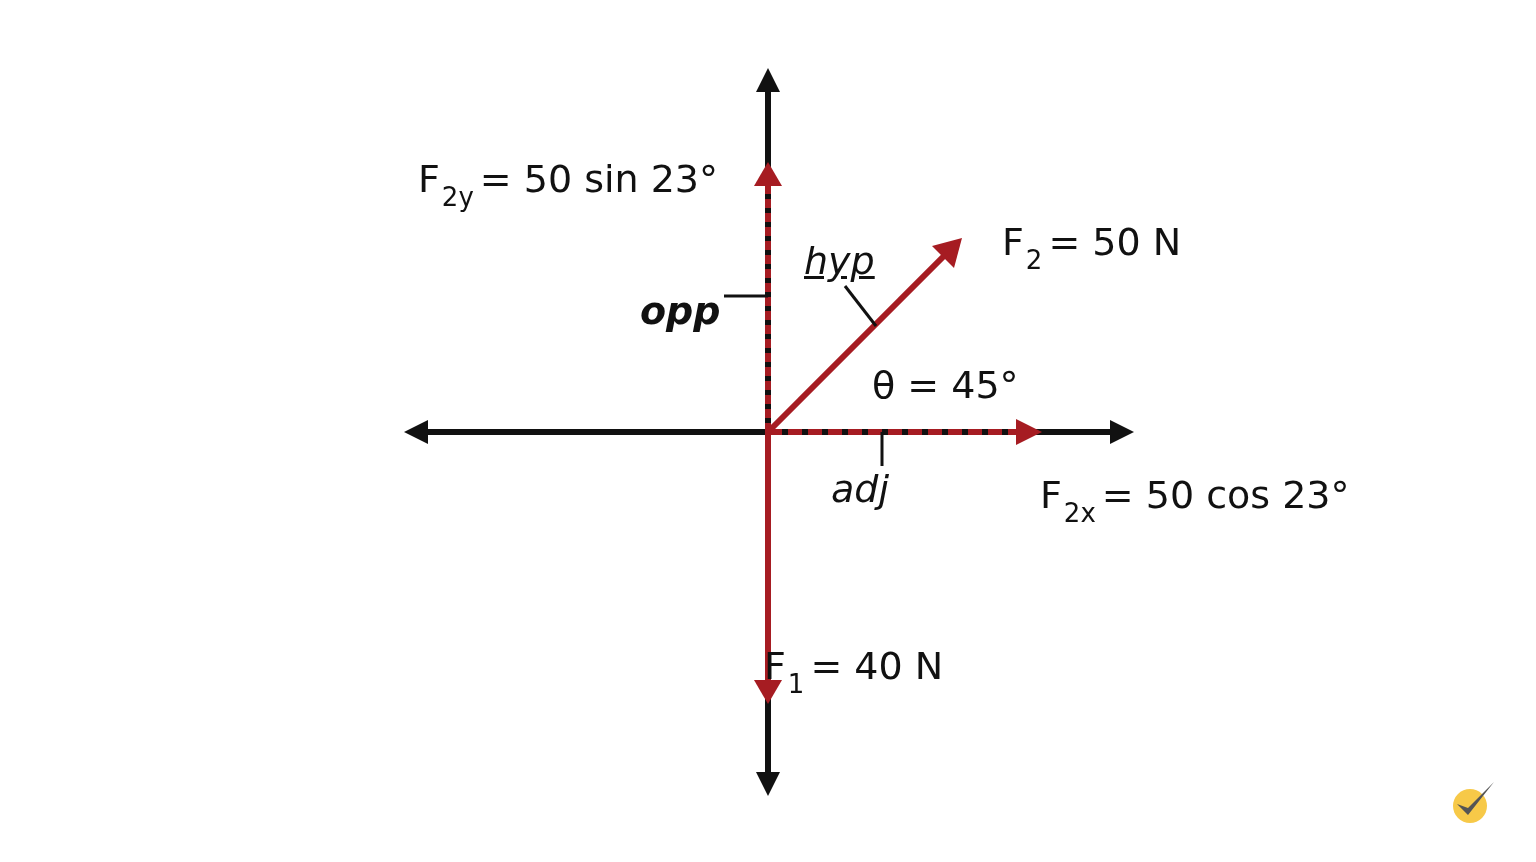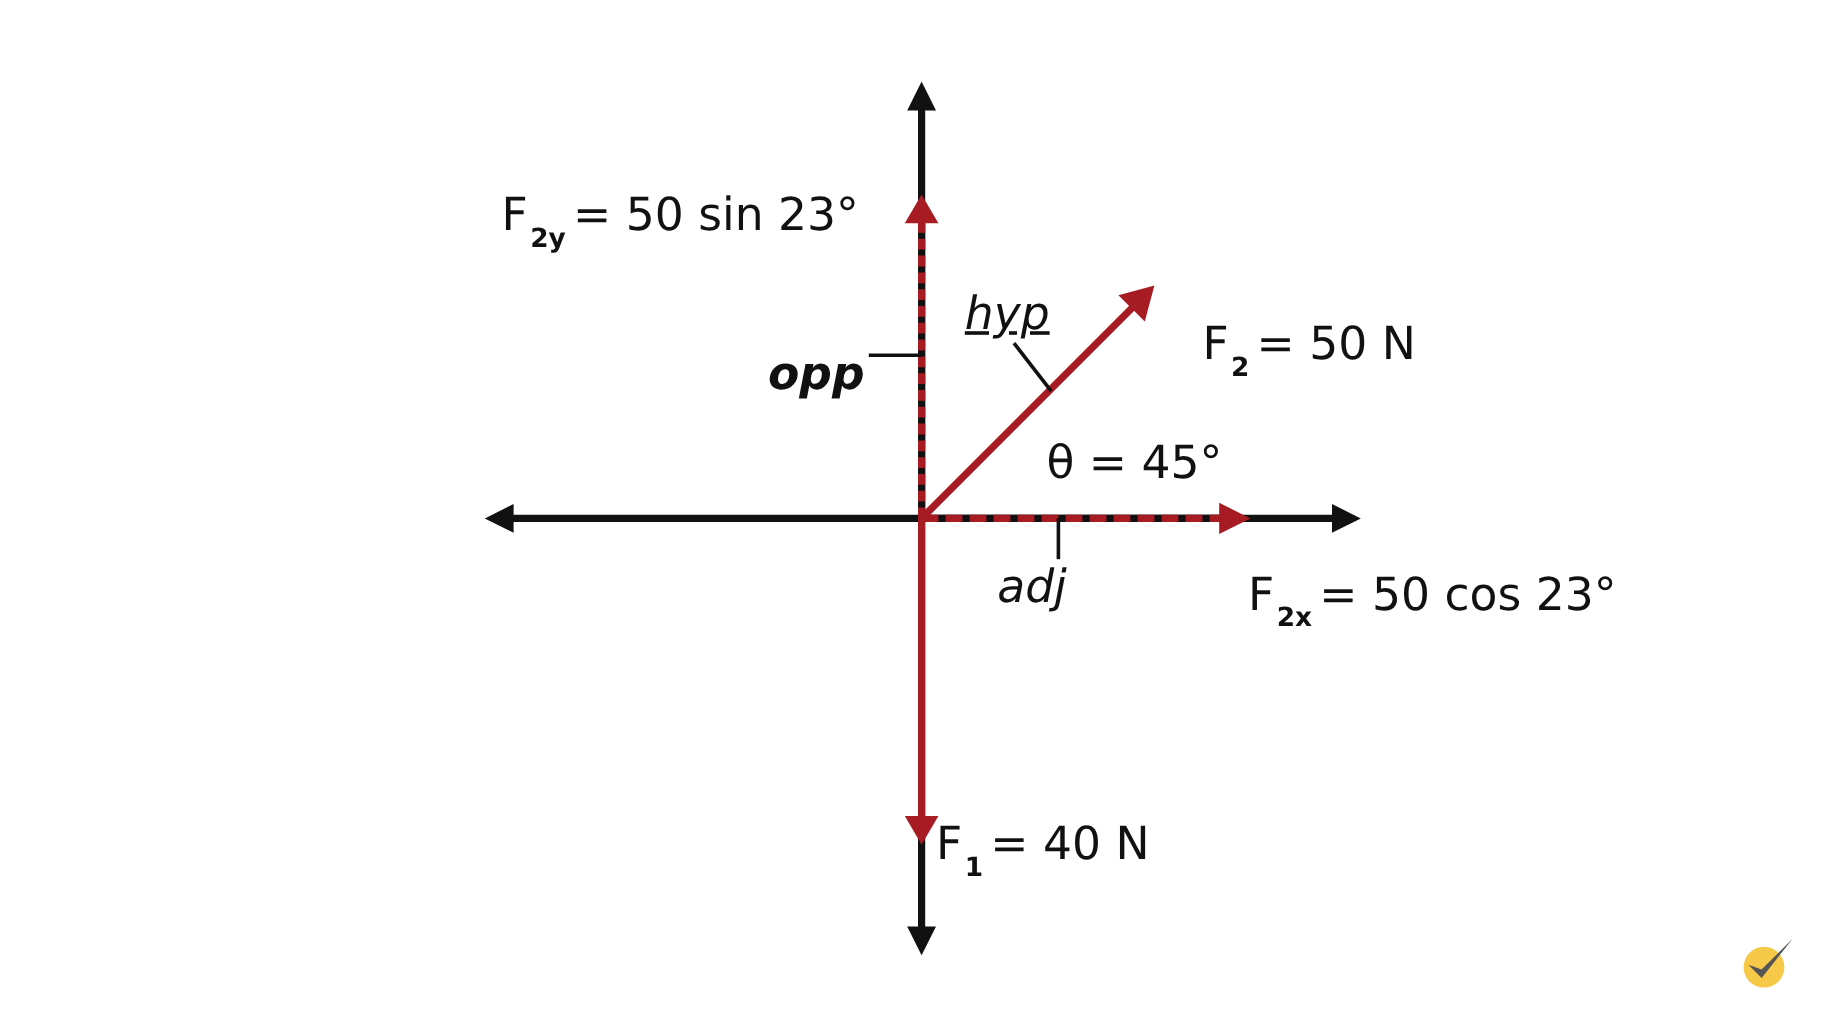--- a/index.html
+++ b/index.html
@@ -1,20 +1,20 @@
 <!DOCTYPE html>
 <html><head>
   <meta charset="utf-8">
   <style>
     html, body { margin: 0; padding: 0; background: #ffffff; }
     body { width: 1536px; height: 862px; position: relative; overflow: hidden;
            font-family: "DejaVu Sans", "Liberation Sans", sans-serif; color: #111; }
     #diagram { position: absolute; left: 0; top: 0; }
     .lbl { position: absolute; font-size: 38px; white-space: nowrap; line-height: 1; color: #111; }
-    .lbl sub { font-size: 22px; vertical-align: -14px; margin: 0 6px 0 2px; font-weight: bold; }
+    .lbl sub { font-size: 26px; vertical-align: -14px; margin: 0 6px 0 2px; }
     .it { font-style: italic; }
     #badge { position: absolute; left: 1448px; top: 778px; width: 50px; height: 50px; }
   </style>
 </head>
 <body>
 
 <svg id="diagram" width="1536" height="862" viewBox="0 0 1536 862" xmlns="http://www.w3.org/2000/svg">
 
   <g stroke="#111" stroke-width="6" fill="#111">
     <line x1="424" y1="432" x2="1112" y2="432"></line>
@@ -51,29 +51,29 @@
     <line x1="724" y1="296" x2="768" y2="296"></line>
     <line x1="845" y1="286" x2="876" y2="326"></line>
     <line x1="882" y1="432" x2="882" y2="466"></line>
   </g>
 </svg>
 
 <div class="lbl" style="left:418px; top:160px;">
   <span>F</span><sub>2y</sub><span>= 50 sin 23°</span>
 </div>
 
-<div class="lbl" style="left:1002px; top:223px;margin-top:44px;">
+<div class="lbl" style="left:1002px; top:223px;">
   <span>F</span><sub>2</sub><span>= 50 N</span>
 </div>
 
 <div class="lbl" style="left:1040px; top:476px;">
   <span>F</span><sub>2x</sub><span>= 50 cos 23°</span>
 </div>
 
-<div class="lbl" style="left:780px; top:647px;margin-top:37px;">
+<div class="lbl" style="left:764px; top:647px;">
   <span>F</span><sub>1</sub><span>= 40 N</span>
 </div>
 
 <div class="lbl" style="left:872px; top:366px;">θ = 45°</div>
 <div class="lbl it" style="left:804px; top:242px;text-decoration:underline;">hyp</div>
 <div class="lbl it" style="left:640px; top:292px;font-weight:bold;">opp</div>
 <div class="lbl it" style="left:831px; top:470px;">adj</div>
 
 <svg id="badge" viewBox="0 0 50 50" xmlns="http://www.w3.org/2000/svg">
   <circle cx="22" cy="28" r="17" fill="#f7c948"></circle>

